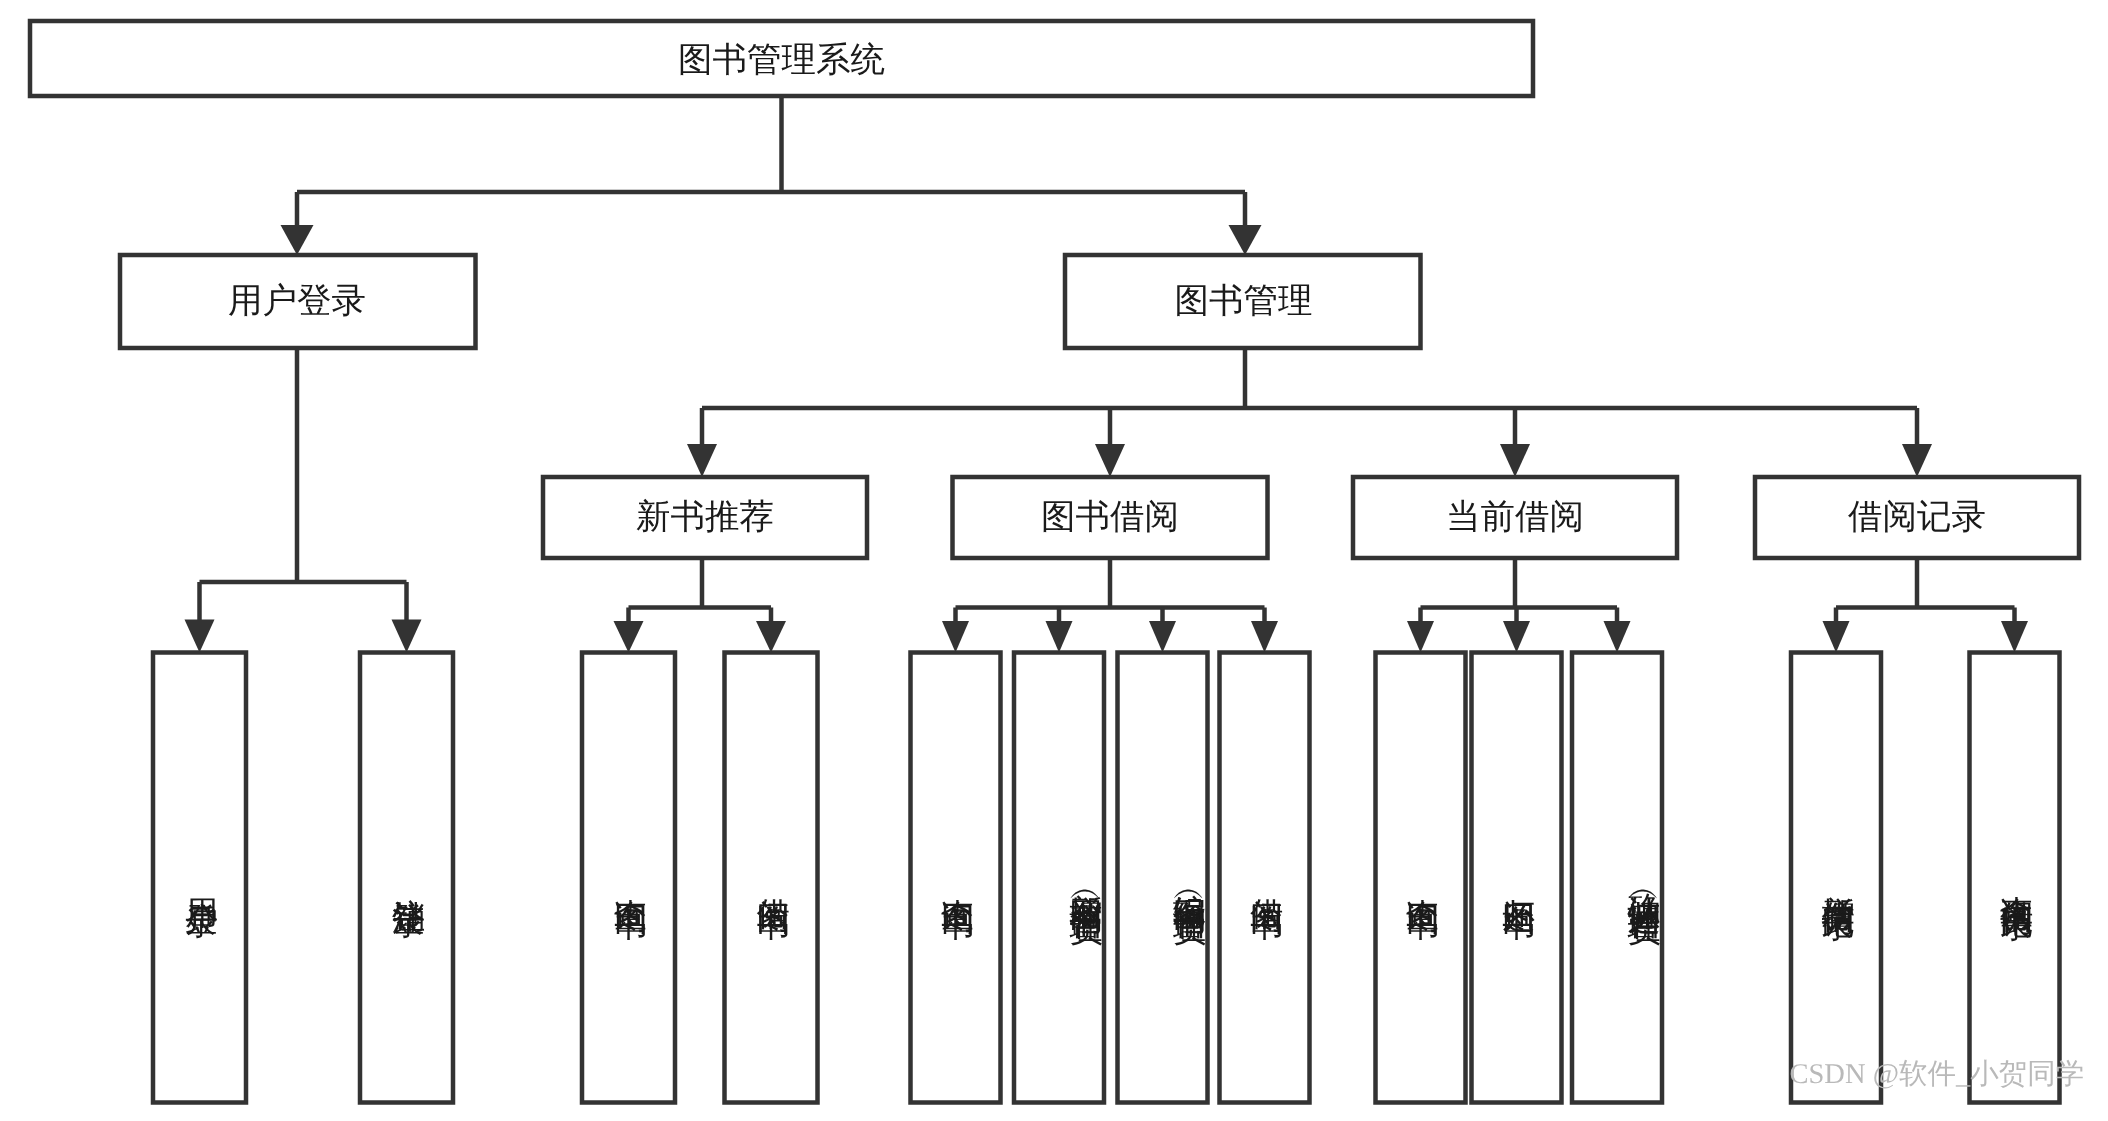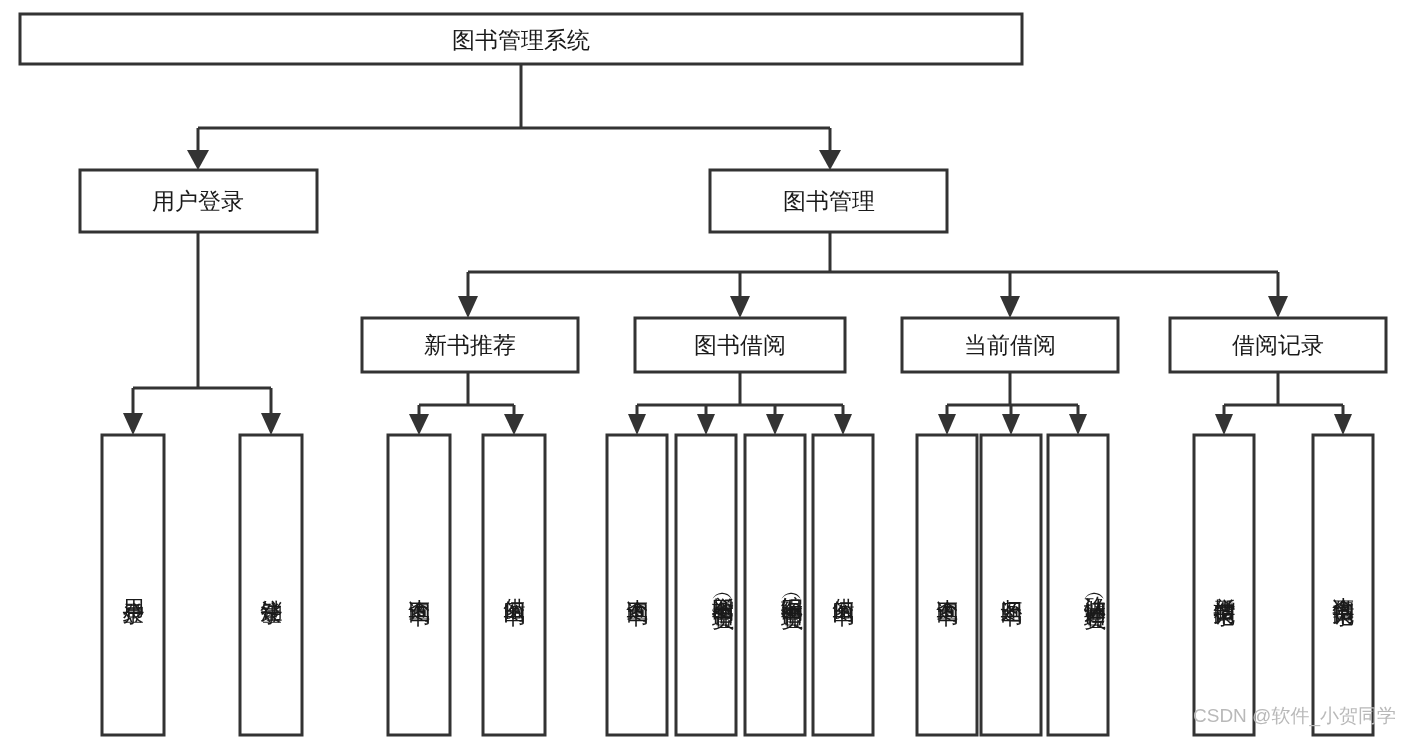--- a/index.html
+++ b/index.html
@@ -61,21 +61,21 @@
     letter-spacing: 2px;
     display: flex;
     align-items: center;
     justify-content: center;
     text-align: center;
     white-space: nowrap;
     pointer-events: none;
   }
   .watermark {
     position: absolute;
-    font-family: Liberation Sans, sans-serif;
+    font-family: Liberation Serif, serif;
     font-size: 19px;
     color: #b9b9b9;
     white-space: nowrap;
     pointer-events: none;
   }
 </style>
 </head>
 <body>
 
 <div id="diagram-root">

